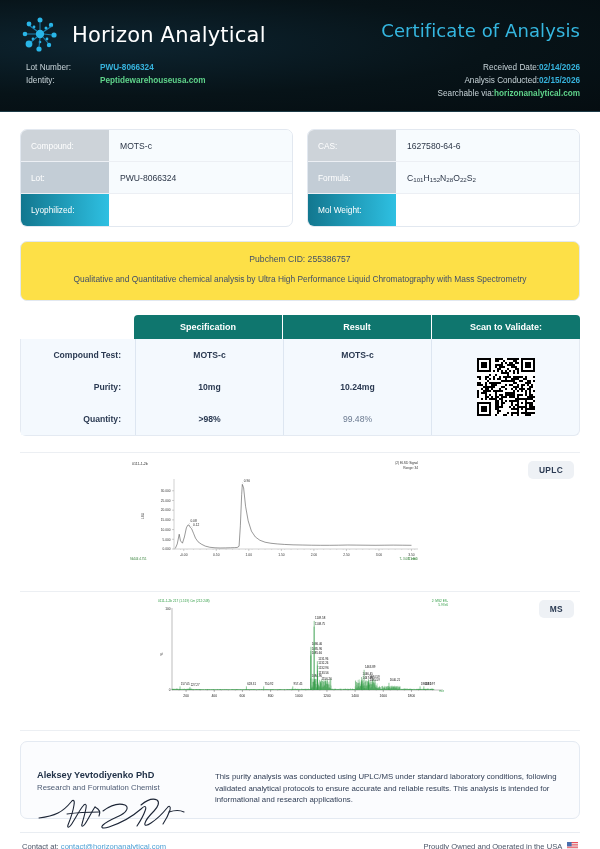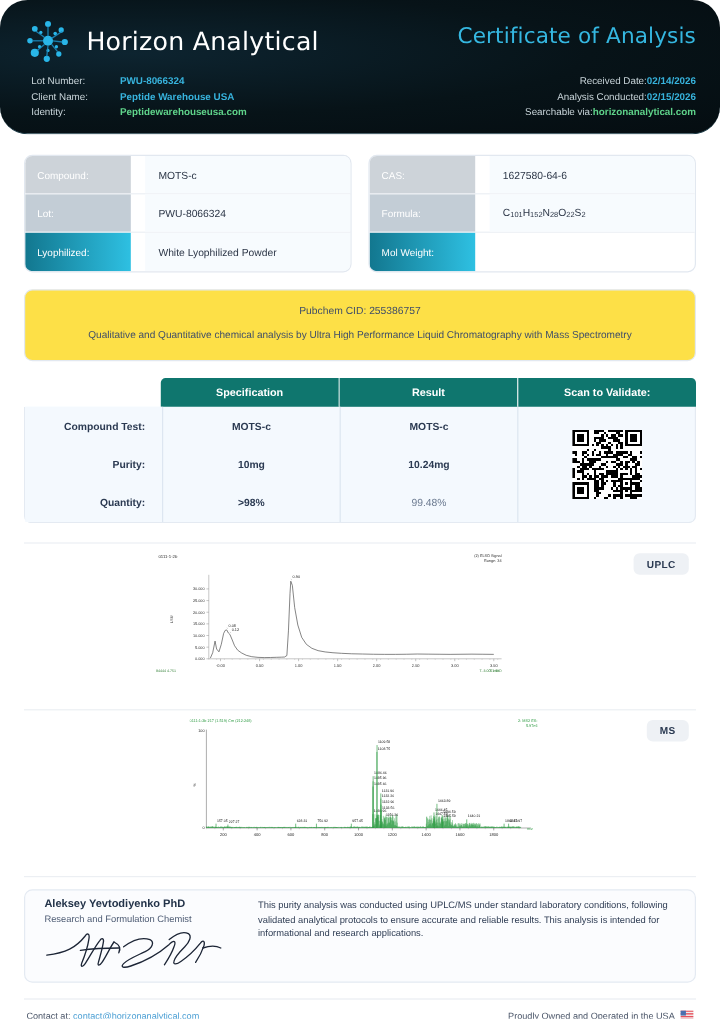--- a/index.html
+++ b/index.html
@@ -10,21 +10,20 @@
     overflow: hidden;
   }
   .page { position: relative; width: 600px; height: 849px; background: #fff; }
 
   
   .header {
     position: relative;
     height: 112px;
     background: radial-gradient(ellipse at 18% 40%, #0d2430 0%, #071318 55%, #050d11 100%);
     border-bottom: 1px solid #1d3b47;
-    border-radius: 23px;
   }
   .brand { position: absolute; left: 18px; top: 13px; display: flex; align-items: center; gap: 10px; }
   .logo-mark { width: 44px; height: 44px; position: relative; }
   .brand-name {
     color: #ffffff; font-size: 21px; letter-spacing: .2px; font-weight: 400;
     font-family: "DejaVu Sans", sans-serif;
   }
   .coa-title {
     position: absolute; right: 20px; top: 20px;
     color: #35b7e0; font-size: 18px; font-weight: 400;
@@ -42,21 +41,21 @@
   .hdr-right .val.green { color: #5fd38a; }
 
   
   .body { padding: 0 20px; }
 
   .info-row { display: flex; gap: 14px; margin-top: 17px; }
   .info-card {
     flex: 1; border: 1px solid #e2e8f0; border-radius: 7px; overflow: hidden;
     background: #fff;
   }
-  .info-line { display: flex; min-height: 32px; border-bottom: 1px solid #eceff4; gap: 12px; }
+  .info-line { display: flex; min-height: 32px; border-bottom: 1px solid #eceff4; }
   .info-line:last-child { border-bottom: none; }
   .info-key {
     width: 88px; display: flex; align-items: center; padding-left: 10px;
     font-size: 8.3px; color: #ffffff;
   }
   .k1 { background: #cdd3d9; }
   .k2 { background: #c3cdd6; }
   .k3 { background: linear-gradient(90deg,#12778f 0%, #2ec0e2 100%); font-weight: 500; }
   .info-val {
     flex: 1; display: flex; align-items: center; padding-left: 11px;
@@ -109,21 +108,21 @@
   .chart-badge {
     position: absolute; right: 6px; top: 8px; background: #eef1f5;
     border-radius: 5px; padding: 4px 11px; font-size: 8.4px; font-weight: bold;
     color: #2b3a52; letter-spacing: .3px;
   }
   .chart-inner { position: absolute; left: 110px; top: 4px; width: 300px; height: 116px; }
 
   
   .sig-card {
     margin-top: 10px; border: 1px solid #e4eaf2; border-radius: 7px;
-    background: #fbfcfe; padding: 6px 16px; display: flex; gap: 18px; height: 78px;
+    background: #fbfcfe; padding: 28px 16px; display: flex; gap: 18px; height: 78px;
   }
   .sig-left { width: 160px; }
   .sig-name { font-size: 9.2px; font-weight: bold; color: #233349; }
   .sig-role { font-size: 7.8px; color: #4d5b73; margin-top: 3px; }
   .sig-right { flex: 1; font-size: 7.8px; color: #2f3d54; line-height: 11.6px; padding-top: 1px; }
 
   
   .footer-sep { height: 1px; background: #e9edf2; margin: 13px 20px 0; }
   .footer {
     display: flex; justify-content: space-between; align-items: center;
@@ -174,24 +173,20 @@
     </div>
 
     <div class="coa-title">Certificate of Analysis</div>
 
     <div class="hdr-left">
       <div class="row">
         <span class="lbl">Lot Number:</span>
         <span class="val">PWU-8066324</span>
       </div>
       <div class="row">
-        <span class="lbl">Client Name:</span>
-        <span class="val">Peptide Warehouse USA</span>
-      </div>
-      <div class="row">
         <span class="lbl">Identity:</span>
         <span class="val green">Peptidewarehouseusa.com</span>
       </div>
     </div>
 
     <div class="hdr-right">
       <div class="row">
         <span class="lbl">Received Date:</span>
         <span class="val">02/14/2026</span>
       </div>
@@ -213,21 +208,20 @@
         <div class="info-line">
           <div class="info-key k1">Compound:</div>
           <div class="info-val">MOTS-c</div>
         </div>
         <div class="info-line">
           <div class="info-key k2">Lot:</div>
           <div class="info-val">PWU-8066324</div>
         </div>
         <div class="info-line">
           <div class="info-key k3">Lyophilized:</div>
-          <div class="info-val">White Lyophilized Powder</div>
         </div>
       </div>
 
       <div class="info-card">
         <div class="info-line">
           <div class="info-key k1">CAS:</div>
           <div class="info-val">1627580-64-6</div>
         </div>
         <div class="info-line">
           <div class="info-key k2">Formula:</div>

